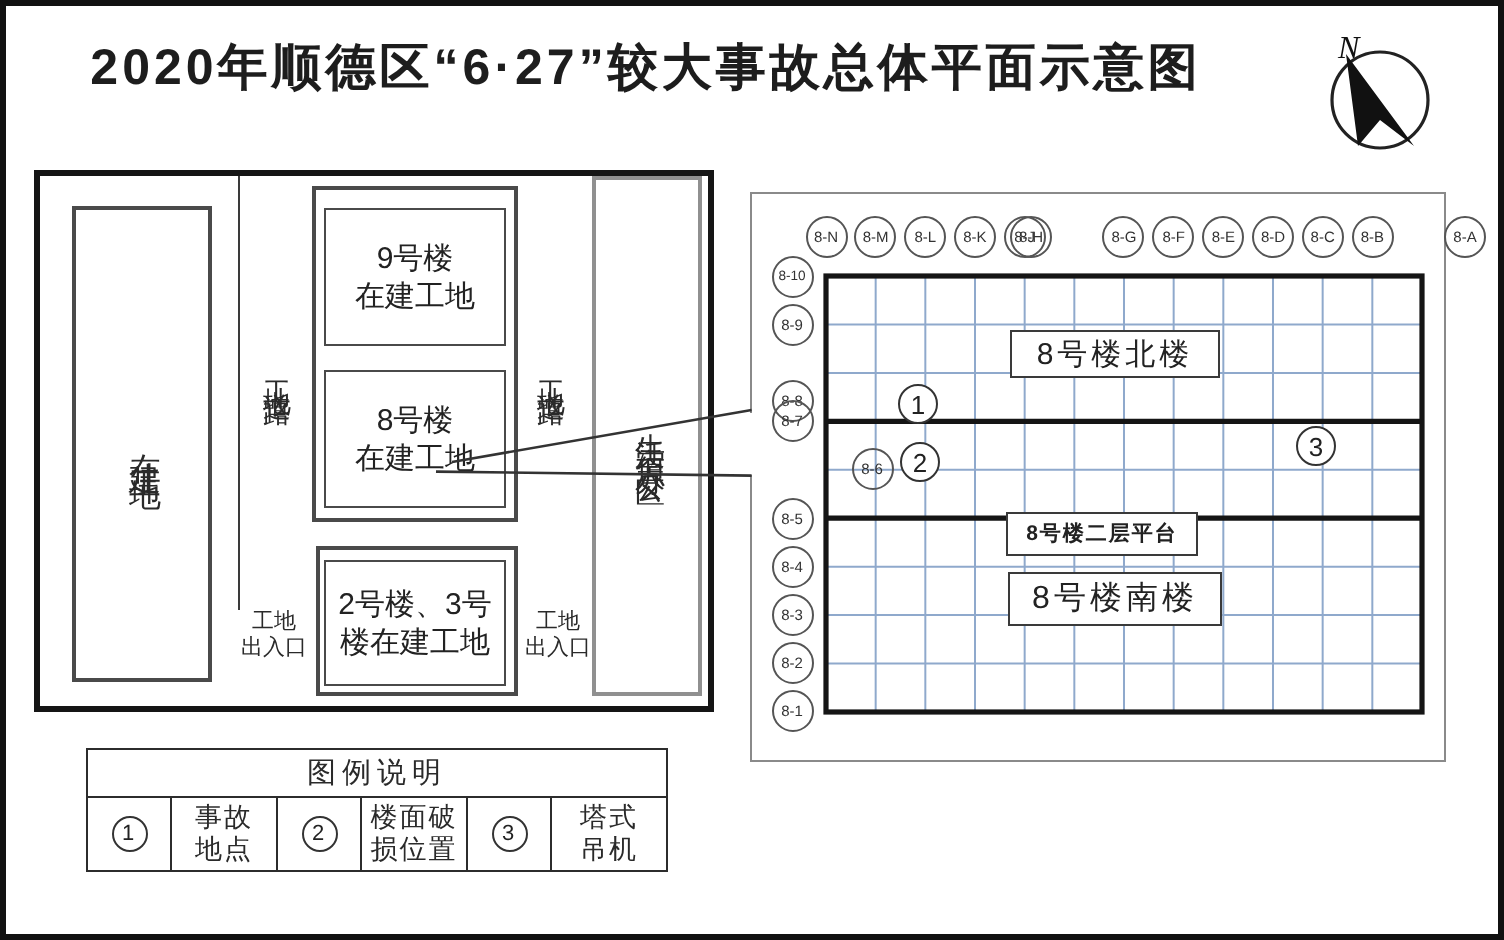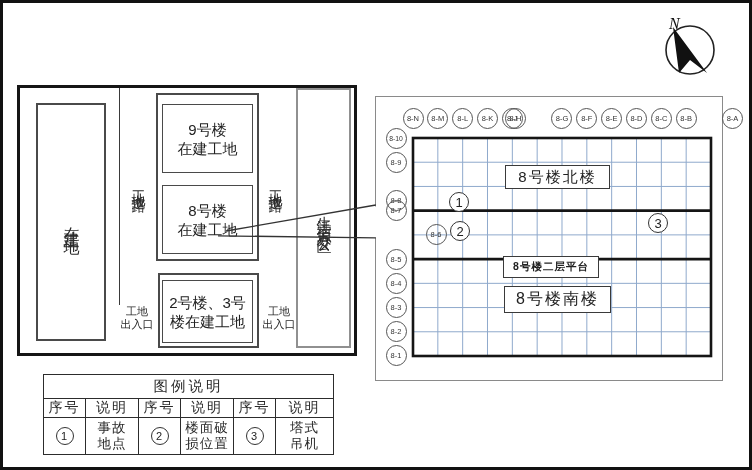--- a/index.html
+++ b/index.html
@@ -57,20 +57,21 @@
   .lg-title{height:24px; font-size:14.5px; letter-spacing:3px;}
   .lg-head td{height:19px; letter-spacing:2px;}
   .lg-data td{height:37px; font-size:13.5px; line-height:16px; letter-spacing:1px;}
   .circ.sm{width:18px; height:18px; font-size:11px;}
 </style>
 </head>
 <body>
 
 <div class="stage" id="stage">
 
+  <div class="title">2020年顺德区“6·27”较大事故总体平面示意图</div>
 
   <svg class="compass" width="70" height="78" viewBox="0 0 70 78">
     <circle cx="35" cy="41" r="24" fill="none" stroke="#222" stroke-width="1.6"></circle>
     <polygon points="18,18 52,64 35,51 24,64" fill="#111"></polygon>
     <text x="14" y="20" font-size="16" font-style="italic" font-family="Liberation Serif, DejaVu Serif, serif" fill="#111">N</text>
   </svg>
 
   <div class="site-panel"></div>
 
   <div class="box outline2" style="left:33px; top:100px; width:70px; height:238px;">
@@ -165,28 +166,20 @@
         <col style="width:53px">
         <col style="width:42px">
       <col style="width:53px">
         <col style="width:42px">
         <col style="width:58px">
     </colgroup>
     <tbody>
         <tr>
           <td colspan="6" class="lg-title">图例说明</td>
         </tr>
-    <tr class="lg-head">
-      <td>序号</td>
-      <td>说明</td>
-      <td>序号</td>
-      <td>说明</td>
-      <td>序号</td>
-      <td>说明</td>
-    </tr>
     <tr class="lg-data">
       <td>
         <span class="circ sm">1</span></td>
       <td>
         <div>事故</div>
         <div>地点</div>
           </td>
       <td>
         <span class="circ sm">2</span></td>
       <td>

